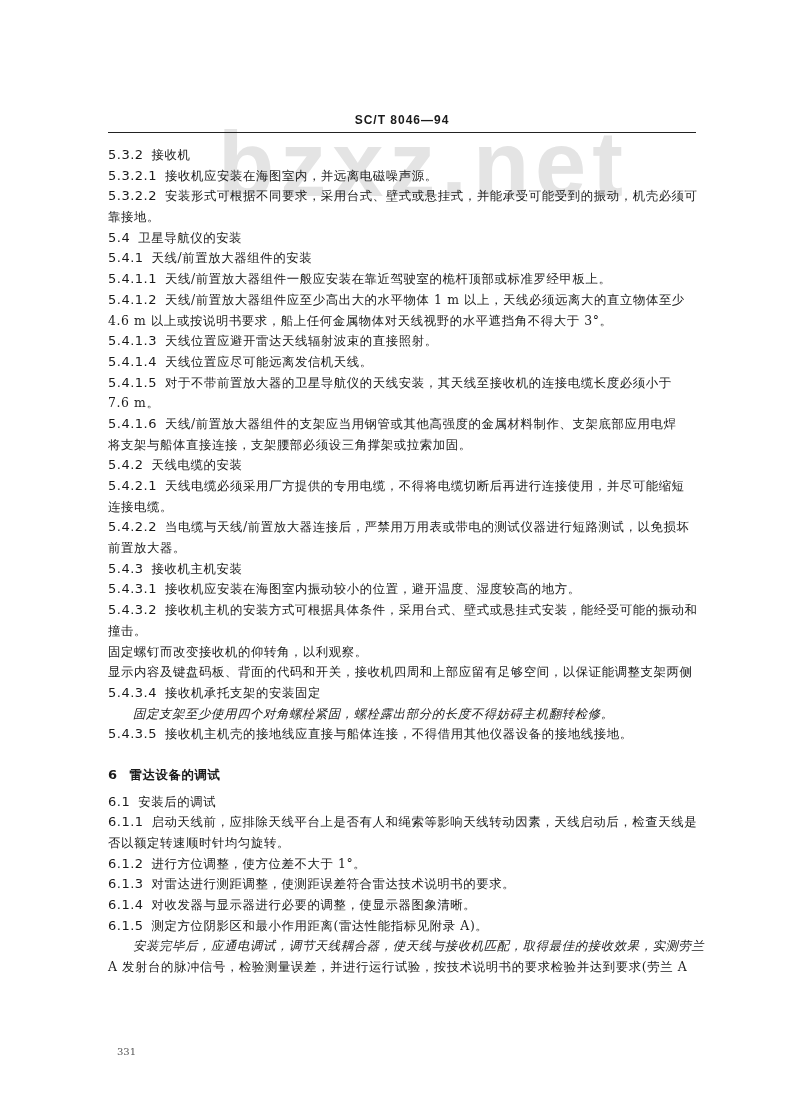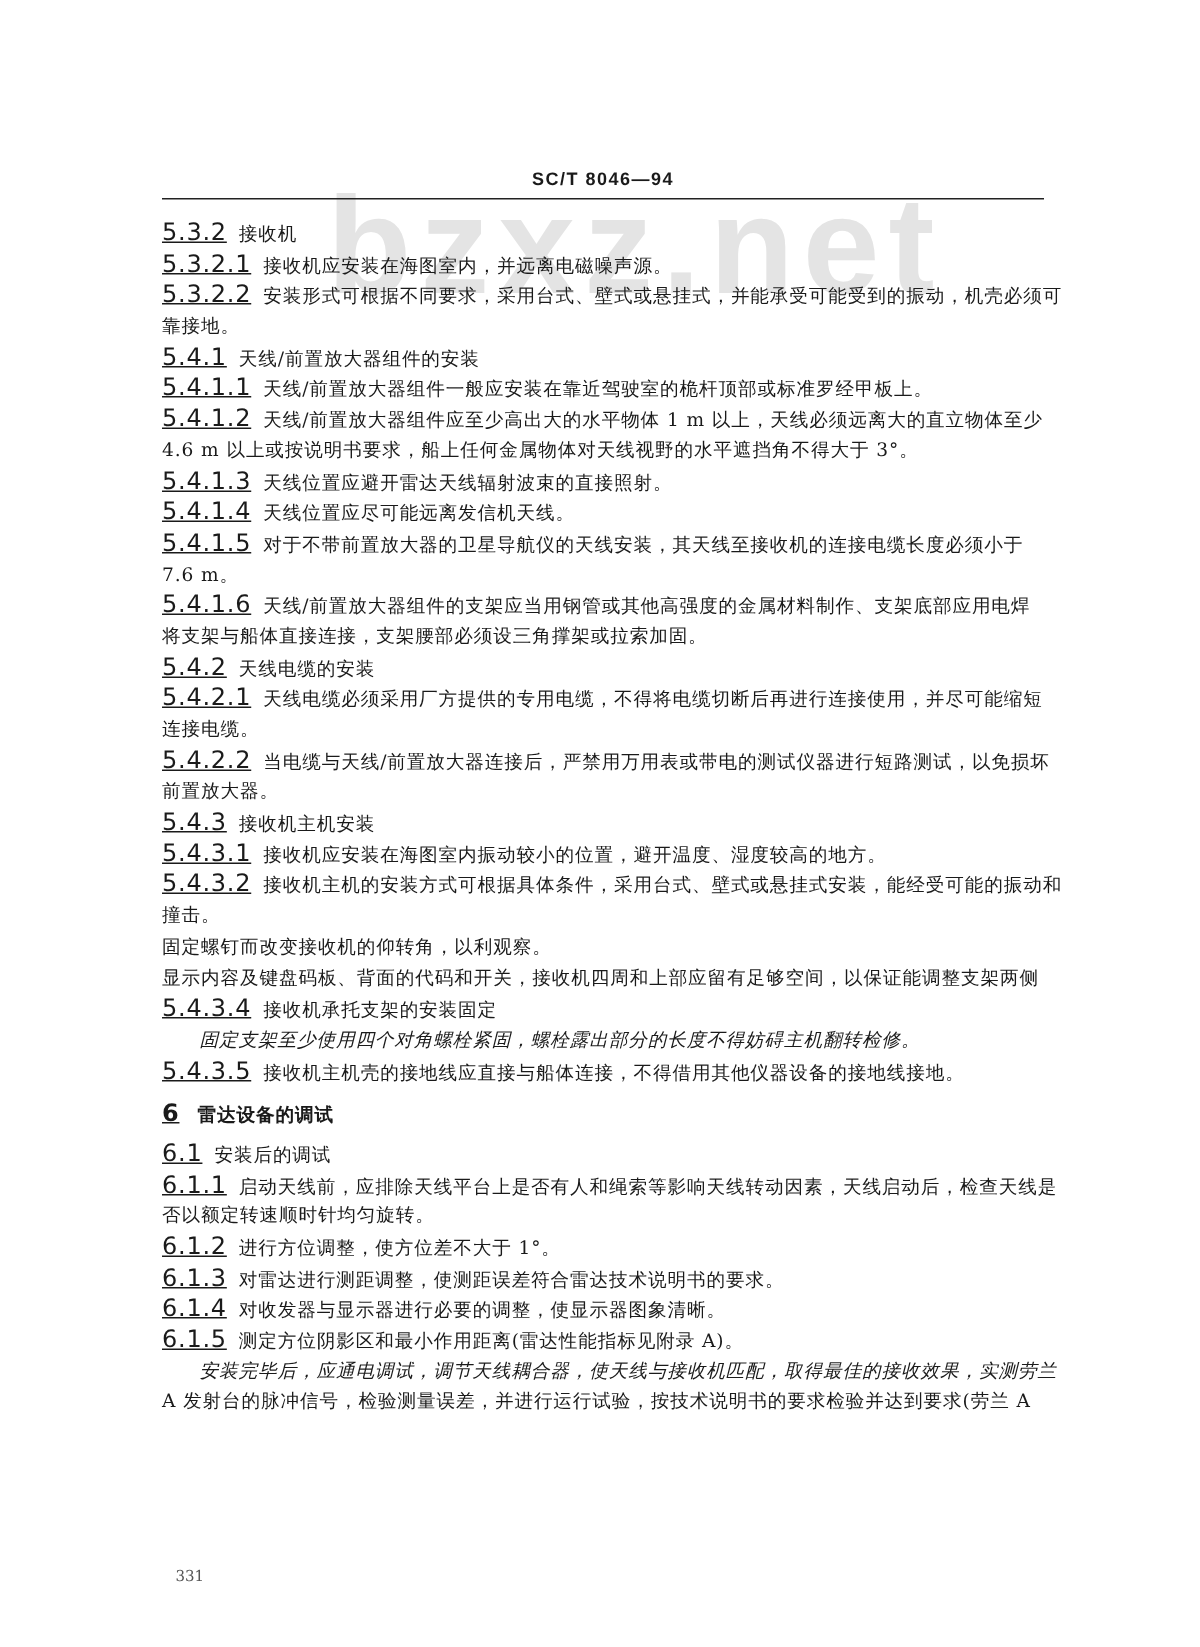--- a/index.html
+++ b/index.html
@@ -14,41 +14,42 @@
       z-index: 0; user-select: none;
     }
     .header {
       position: absolute; left: 108px; width: 588px; top: 112px; text-align: center;
       font-size: 13px; letter-spacing: 1px; z-index: 1;
     }
     .header .code { font-family: Liberation Sans, sans-serif; font-weight: bold; font-size: 12px; }
     .rule { position: absolute; left: 108px; width: 588px; top: 132px; height: 0; border-top: 1.6px solid #222; z-index: 1; }
     .content { position: absolute; left: 108px; top: 145px; width: 600px; z-index: 1; font-size: 12.4px; }
     .line { height: 20.7px; line-height: 20.7px; white-space: nowrap; }
-    .num { display: inline-block; font-family: "DejaVu Sans", sans-serif; font-size: 16px; letter-spacing: 0.5px; margin-right: 8px; text-decoration: underline; }
+    .num { display: inline-block; font-family: "DejaVu Sans", sans-serif; font-size: 13px; letter-spacing: 0.5px; margin-right: 8px; }
     .text { letter-spacing: 0.6px; }
     .indent { padding-left: 25px; font-style: italic; }
-    .chapter { margin-top: 8px; margin-bottom: 6px; font-weight: bold; }
+    .chapter { margin-top: 20px; margin-bottom: 6px; font-weight: bold; }
     .chapter .num { margin-right: 12px; }
     .pagenum { position: absolute; left: 117px; top: 1046px; font-size: 10px; color: #555; z-index: 1; }
   </style>
 </head>
 <body>
 
 <div class="page">
   <div class="watermark">bzxz.net</div>
   <div class="header">
     <span class="code">SC/T 8046—94</span>
   </div>
   <div class="rule"></div>
   <div class="content" id="content">
       <div class="line"><span class="num">5.3.2</span><span class="text">接收机</span></div>
       <div class="line"><span class="num">5.3.2.1</span><span class="text">接收机应安装在海图室内，并远离电磁噪声源。</span></div>
       <div class="line"><span class="num">5.3.2.2</span><span class="text">安装形式可根据不同要求，采用台式、壁式或悬挂式，并能承受可能受到的振动，机壳必须可</span></div>
       <div class="line"><span class="text">靠接地。</span></div>
+      <div class="line"><span class="num">5.4</span><span class="text">卫星导航仪的安装</span></div>
       <div class="line"><span class="num">5.4.1</span><span class="text">天线/前置放大器组件的安装</span></div>
       <div class="line"><span class="num">5.4.1.1</span><span class="text">天线/前置放大器组件一般应安装在靠近驾驶室的桅杆顶部或标准罗经甲板上。</span></div>
       <div class="line"><span class="num">5.4.1.2</span><span class="text">天线/前置放大器组件应至少高出大的水平物体 1 m 以上，天线必须远离大的直立物体至少</span></div>
       <div class="line"><span class="text">4.6 m 以上或按说明书要求，船上任何金属物体对天线视野的水平遮挡角不得大于 3°。</span></div>
       <div class="line"><span class="num">5.4.1.3</span><span class="text">天线位置应避开雷达天线辐射波束的直接照射。</span></div>
       <div class="line"><span class="num">5.4.1.4</span><span class="text">天线位置应尽可能远离发信机天线。</span></div>
       <div class="line"><span class="num">5.4.1.5</span><span class="text">对于不带前置放大器的卫星导航仪的天线安装，其天线至接收机的连接电缆长度必须小于</span></div>
       <div class="line"><span class="text">7.6 m。</span></div>
       <div class="line"><span class="num">5.4.1.6</span><span class="text">天线/前置放大器组件的支架应当用钢管或其他高强度的金属材料制作、支架底部应用电焊</span></div>
       <div class="line"><span class="text">将支架与船体直接连接，支架腰部必须设三角撑架或拉索加固。</span></div>

